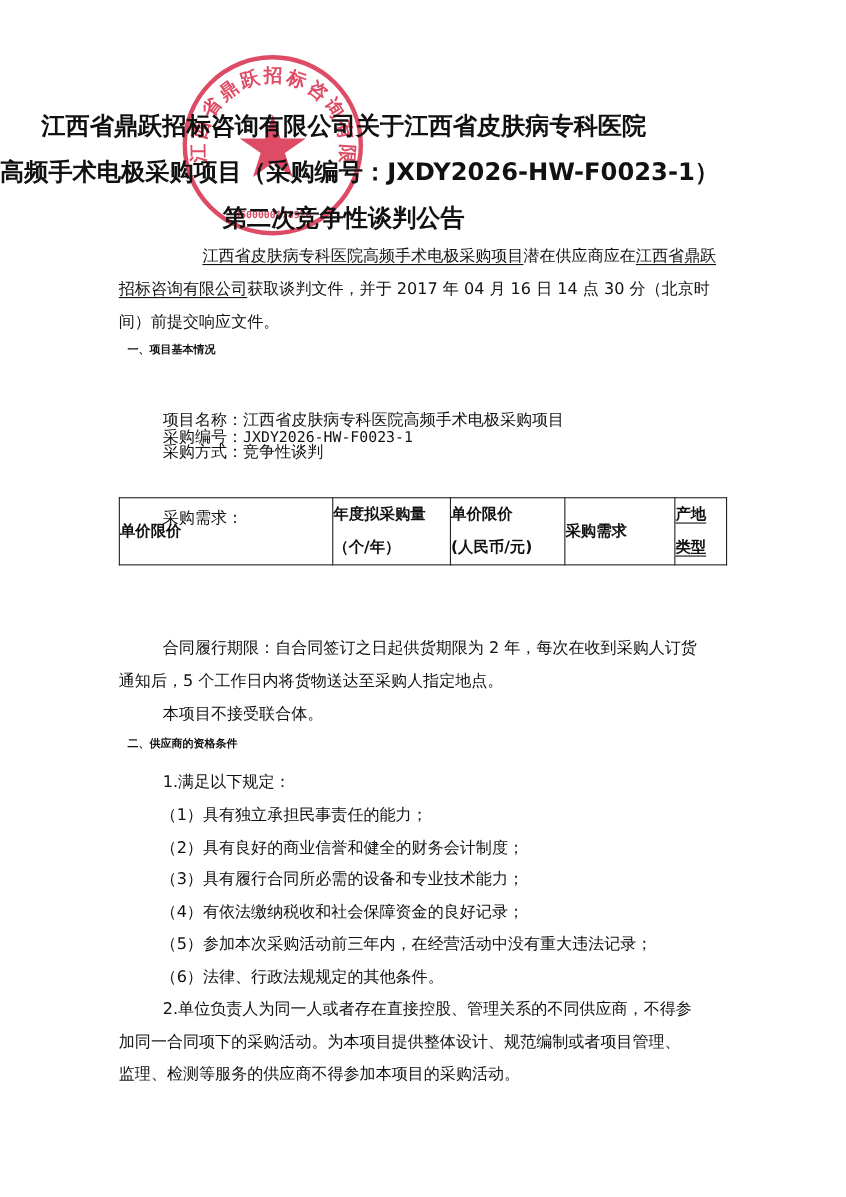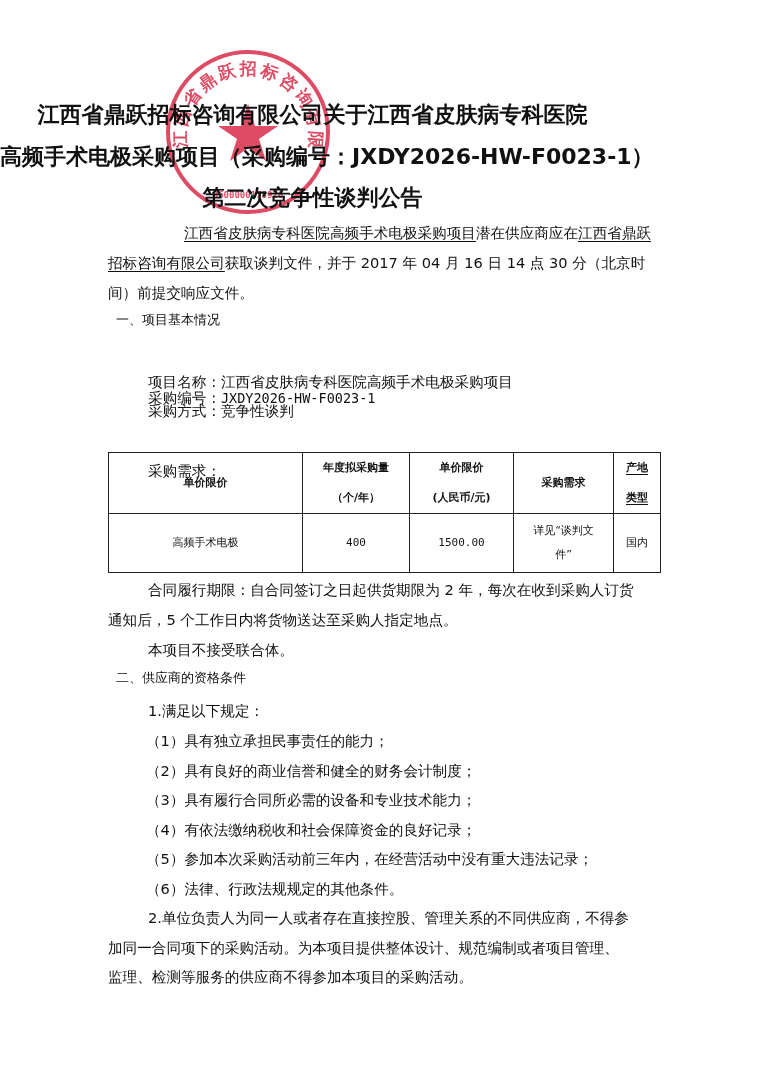--- a/index.html
+++ b/index.html
@@ -4,26 +4,26 @@
 <style>
   html, body { margin: 0; padding: 0; background: #ffffff; }
   body { width: 769px; height: 1088px; position: relative; overflow: hidden;
          font-family: "DejaVu Serif", "Liberation Serif", serif; color: #111; }
   .title-line { position: absolute; left: 0; width: 625px; text-align: center;
                 font-weight: bold; font-size: 22px; letter-spacing: 0px; color: #111;
                 font-family: "DejaVu Sans", sans-serif; z-index: 3; white-space: nowrap; }
   .para { position: absolute; font-size: 14.6px; line-height: 20px; white-space: nowrap; z-index: 3;
           font-family: "DejaVu Sans", sans-serif; color: #111; }
   .u { text-decoration: underline; text-underline-offset: 3px; }
-  .heading { position: absolute; font-size: 13px; font-weight: normal; z-index: 3;
+  .heading { position: absolute; font-size: 10px; font-weight: bold; z-index: 3;
              font-family: "DejaVu Sans", sans-serif; white-space: nowrap; }
   .mono { font-family: "DejaVu Sans Mono", "Liberation Mono", monospace; font-size: 13.5px; }
   table.req { position: absolute; left: 108px; top: 452px; border-collapse: collapse; z-index: 3;
               font-family: "DejaVu Sans", sans-serif; }
-  table.req td, table.req th { border: 1.2px solid #222; text-align: center; padding: 0; font-size: 11px; margin-top: 10px; }
+  table.req td, table.req th { border: 1.2px solid #222; text-align: left; padding: 0; font-size: 14px; margin-top: 10px; }
   table.req th { font-weight: bold; line-height: 30px; }
   table.req td { line-height: 24px; }
   .stamp { position: absolute; left: 164px; top: 48px; width: 168px; height: 168px; z-index: 2; opacity: 0.88; }
 </style>
 </head>
 <body>
 
 <svg class="stamp" viewBox="0 0 168 168">
   <defs>
     <path id="ringPath" d="M 24 104 A 62 62 0 1 1 144 104"></path>
@@ -62,27 +62,20 @@
 
 <table class="req">
   <tbody>
       <tr style="height:60px;">
     <th style="width:193px;"><span>单价限价</span></th>
     <th style="width:106px;"><span>年度拟采购量</span><br><span>（个/年）</span></th>
     <th style="width:103px;"><span>单价限价</span><br><span>(人民币/元)</span></th>
     <th style="width:99px;"><span>采购需求</span></th>
     <th style="width:46px;"><span class="u">产地</span><br><span class="u">类型</span></th>
   </tr>
-  <tr style="height:59px;">
-    <td>高频手术电极</td>
-    <td class="mono">400</td>
-    <td class="mono">1500.00</td>
-    <td><span>详见“谈判文</span><br><span>件”</span></td>
-    <td>国内</td>
-  </tr>
 </tbody>
   </table>
 
 <div class="para" style="left:148px; top:580px;">合同履行期限：自合同签订之日起供货期限为 2 年，每次在收到采购人订货</div>
 <div class="para" style="left:108px; top:610px;">通知后，5 个工作日内将货物送达至采购人指定地点。</div>
 <div class="para" style="left:148px; top:640px;">本项目不接受联合体。</div>
 
 <div class="heading" style="left:116px; top:669px;">二、供应商的资格条件</div>
 <div class="para" style="left:148px; top:701px;">1.满足以下规定：</div>
 <div class="para" style="left:146px; top:731px;">（1）具有独立承担民事责任的能力；</div>

